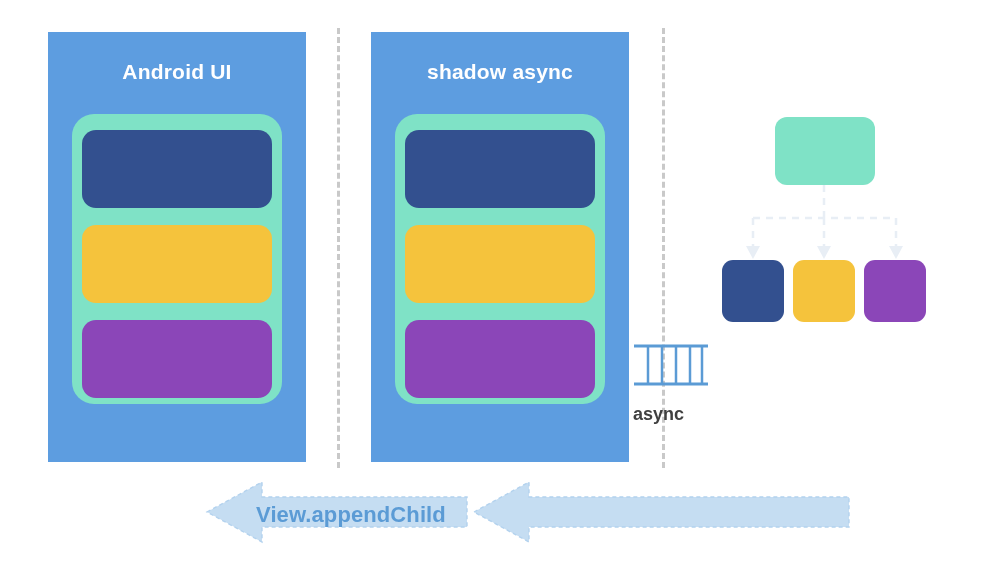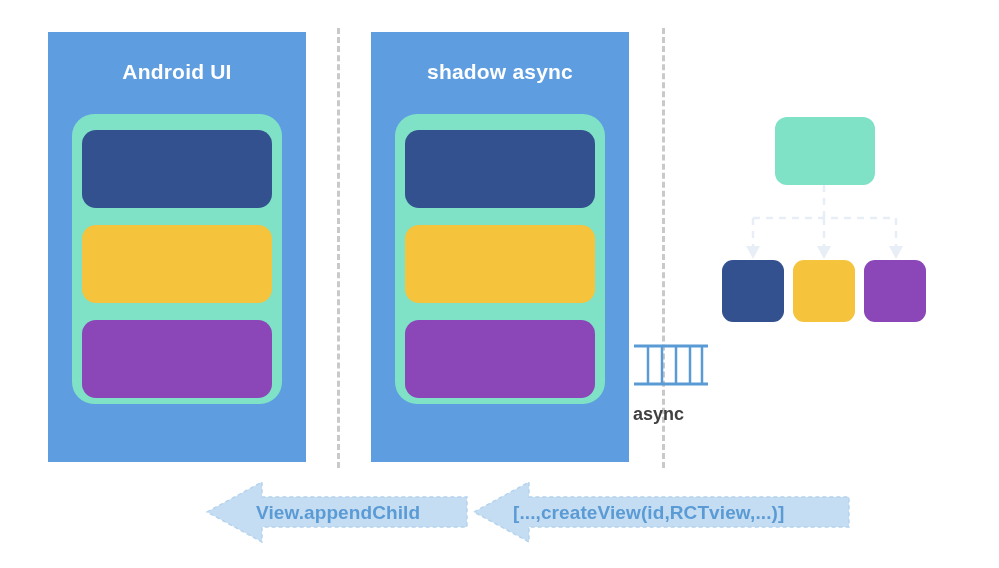--- a/index.html
+++ b/index.html
@@ -67,21 +67,21 @@
     font-size:18px;
     font-weight:bold;
     white-space:nowrap;
   }
 
   
   .arrow-row{position:absolute;left:0;top:0;}
   .arrow-text{
     position:absolute;
     color:#5b9bd5;
-    font-size:19px;
+    font-size:22px;
     font-weight:bold;
     white-space:nowrap;
     letter-spacing:0.1px;
   }
 </style>
 </head>
 <body>
 
 <div id="stage">
 
@@ -143,15 +143,14 @@
   <div class="jsbox jsbox-small purple" style="left:864px;top:260px;width:62px;height:62px;"></div>
 
   <svg class="arrow-row" width="999" height="568">
 
     <polygon fill="#c5ddf2" stroke="#b3d2ee" stroke-width="1.4" stroke-dasharray="4,3" points="207,512 262,482 262,497 467,497 467,527 262,527 262,542"></polygon>
 
     <polygon fill="#c5ddf2" stroke="#b3d2ee" stroke-width="1.4" stroke-dasharray="4,3" points="474,512 529,482 529,497 849,497 849,527 529,527 529,542"></polygon>
   </svg>
 
   <div class="arrow-text" style="left:256px;top:502px;">View.appendChild</div>
-  <div class="arrow-text" style="left:513px;top:502px;">[...,createView(id,RCTview,...)]</div>
 
 </div>
 
 </body></html>

